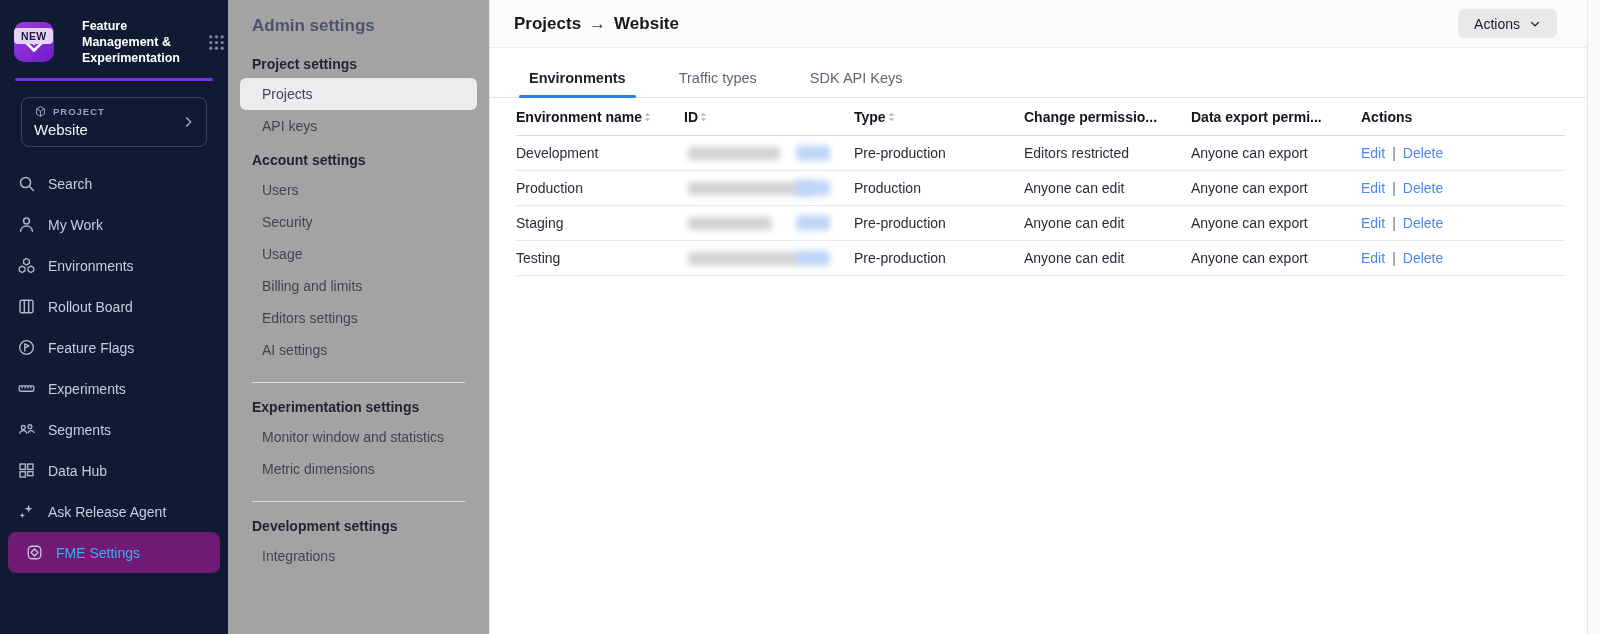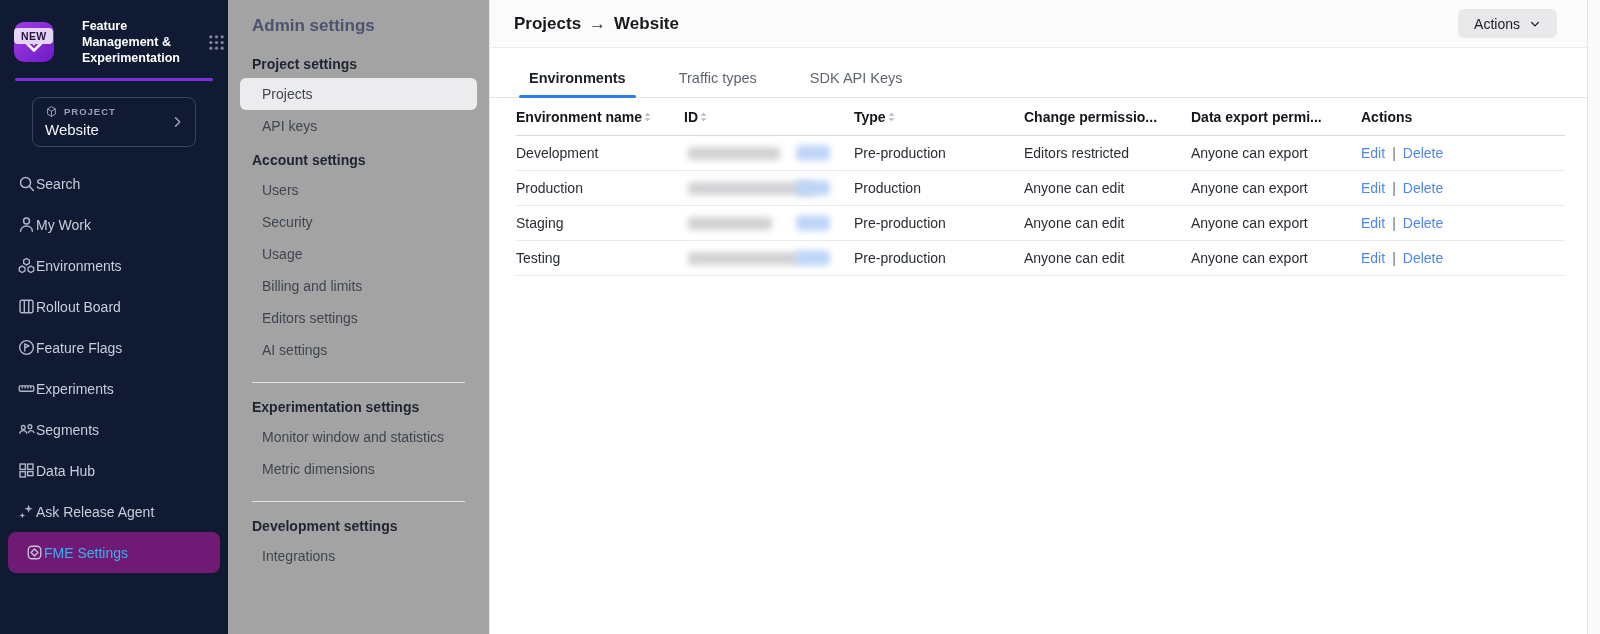--- a/index.html
+++ b/index.html
@@ -7,27 +7,27 @@
   body { font-family:"Liberation Sans", sans-serif; display:flex; background:#fff; }
 
   
   .app-sidebar { width:228px; height:634px; background:#101b33; flex:0 0 auto; position:relative; color:#c7cdda; }
   .new-badge { position:absolute; top:4px; left:14px; background:#e4d5f8; color:#241238; font-size:10.5px; font-weight:bold; padding:2px 7px; border-radius:4px; letter-spacing:.3px;margin-top:24px; }
   .logo-row { display:flex; align-items:center; gap:28px; padding:18px 12px 12px 14px; }
   .logo-mark { width:40px; height:40px; border-radius:10px; background:linear-gradient(135deg,#a13be8,#6d1cc4); display:flex; align-items:center; justify-content:center; flex:0 0 auto; }
   .logo-title { flex:1; color:#fff; font-size:12.5px; font-weight:bold; line-height:1.28; }
   .grid-dots { color:#7e879e; flex:0 0 auto; }
   .purple-rule { height:3px; background:#7b2fe0; margin:0 15px; border-radius:2px; }
-  .project-box { margin:16px 32px 0; border:1px solid #3a4565; border-radius:8px; padding:7px 34px 8px 12px; position:relative; cursor:pointer; }
+  .project-box { margin:16px 21px 0; border:1px solid #3a4565; border-radius:8px; padding:7px 34px 8px 12px; position:relative; cursor:pointer; }
   .project-label-row { display:flex; align-items:center; gap:6px; color:#98a1b8; }
   .project-label { font-size:9.5px; font-weight:bold; letter-spacing:1px; }
   .project-name { color:#f2f4f8; font-size:15px; margin-top:3px; }
   .project-chevron { position:absolute; right:10px; top:50%; transform:translateY(-50%); color:#98a1b8; }
   .nav { margin-top:16px; }
-  .nav-item { height:41px; display:flex; align-items:center; padding:0 16px; font-size:14px; color:#c7cdda; cursor:pointer; }
+  .nav-item { height:41px; display:flex; align-items:center; gap:12px; padding:0 16px; font-size:14px; color:#c7cdda; cursor:pointer; }
   .nav-item .nicon { width:20px; height:20px; color:#aeb6c9; display:flex; align-items:center; justify-content:center; flex:0 0 auto; }
   .nav-item.active { background:#701a75; border-radius:8px; margin:0 8px; padding:0 16px; color:#36b2ef; }
 
   
   .admin-sidebar { width:262px; height:634px; background:#a3a3a3; border-right:1px solid #e8e8ea; flex:0 0 auto; padding:14px 12px 0; overflow:hidden; }
   .admin-title { font-size:17px; font-weight:bold; color:#4b5370; margin:2px 0 20px 12px; }
   .admin-section-heading { font-size:14px; font-weight:bold; color:#1e2430; margin:10px 0 6px 12px; }
   .admin-item { font-size:14px; color:#3f4550; padding:8px 10px 8px 22px; border-radius:6px; cursor:pointer; }
   .admin-item.selected { background:#ececee; }
   .admin-divider { border:none; border-top:1px solid #dee0e4; margin:16px 12px; }

